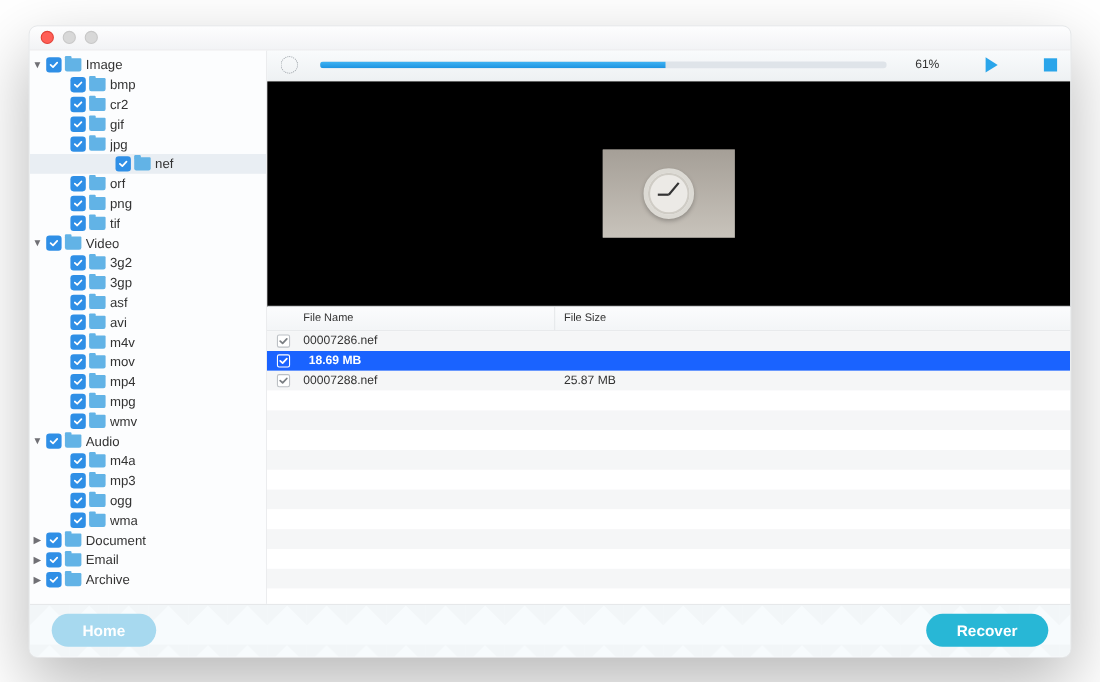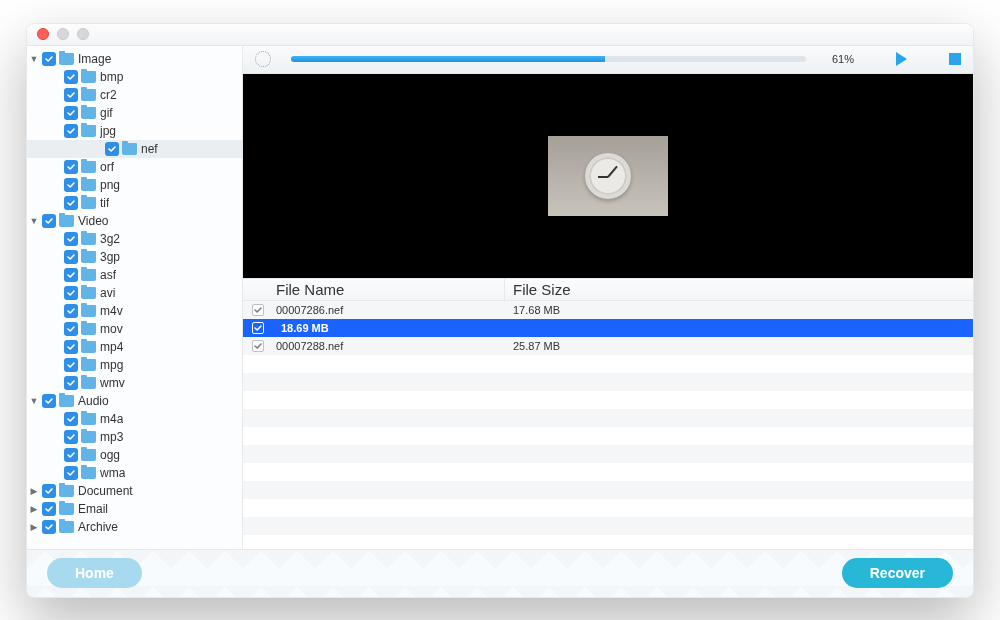--- a/index.html
+++ b/index.html
@@ -61,21 +61,21 @@
   .stop-square{width:12px;height:12px;background:#2aa5ea;cursor:pointer;}
   .pad{width:2px;}
   .preview{height:205px;background:#000;display:flex;align-items:center;justify-content:center;border-bottom:1px solid #e6e8ea;}
   .thumb{width:120px;height:80px;background:#bbb6af;display:flex;align-items:center;justify-content:center;position:relative;box-shadow:0 0 0 1px #2d2d2d inset;}
   .thumb-wall{position:absolute;inset:0;background:linear-gradient(#a59f97,#c8c3bb);}
   .clock{position:relative;width:46px;height:46px;border-radius:50%;background:#eceae6;border:4px solid #dcdad4;box-shadow:inset 0 0 0 2px #cfccc5, 0 2px 4px rgba(0,0,0,0.25);}
   .clock::after,.clock::before{content:"";position:absolute;left:50%;top:50%;height:2px;background:#333;transform-origin:left center;}
   .clock::before{width:14px;transform:rotate(-50deg);}
   .clock::after{width:10px;transform:rotate(180deg);}
   .filelist{flex:1;overflow:auto;background:#fff;}
-  .fl-head{display:flex;height:22px;align-items:center;border-bottom:1px solid #e6e8ea;background:linear-gradient(#fbfcfd,#f3f5f7);font-size:15px;color:#333;text-align:center;}
+  .fl-head{display:flex;height:22px;align-items:center;border-bottom:1px solid #e6e8ea;background:linear-gradient(#fbfcfd,#f3f5f7);font-size:10px;color:#333;text-align:center;}
   .col-chk{width:30px;}
   .col-name{flex:0 0 232px;padding-left:3px;border-right:1px solid #e6e8ea;height:100%;display:flex;align-items:center;}
   .col-size{flex:1;padding-left:8px;height:100%;display:flex;align-items:center;}
   .fl-row{display:flex;height:18px;align-items:center;font-size:11px;color:#333;}
   .fl-row:nth-child(odd){background:var(--row-alt);}
   .fl-row:nth-child(even){background:#ffffff;}
   .fl-row.selected{background:var(--row-sel);color:#fff;font-weight:600;}
   .row-chk{width:30px;display:flex;justify-content:center;}
   .rc{width:12px;height:12px;border:1px solid #bcc0c5;border-radius:2px;background:#fff;display:flex;align-items:center;justify-content:center;cursor:pointer;}
   .rc svg path{stroke:#7a7e83;}
@@ -442,21 +442,20 @@
           <div id="rows">
               <div class="fl-row">
                 <div class="row-chk">
                   <div class="rc">
                     <svg width="10" height="10" viewBox="0 0 10 10">
                       <path d="M2 5 L4.2 7 L8 3" stroke="#7a7e83" stroke-width="1.6" fill="none" stroke-linecap="round" stroke-linejoin="round"></path>
                     </svg>
                   </div>
                 </div>
                 <div class="row-name">00007286.nef</div>
-                <div class="row-size">17.68 MB</div>
               </div>
               <div class="fl-row selected">
                 <div class="row-chk">
                   <div class="rc">
                     <svg width="10" height="10" viewBox="0 0 10 10">
                       <path d="M2 5 L4.2 7 L8 3" stroke="#fff" stroke-width="1.6" fill="none" stroke-linecap="round" stroke-linejoin="round"></path>
                     </svg>
                   </div>
                 </div>
                 <div class="row-size">18.69 MB</div>

